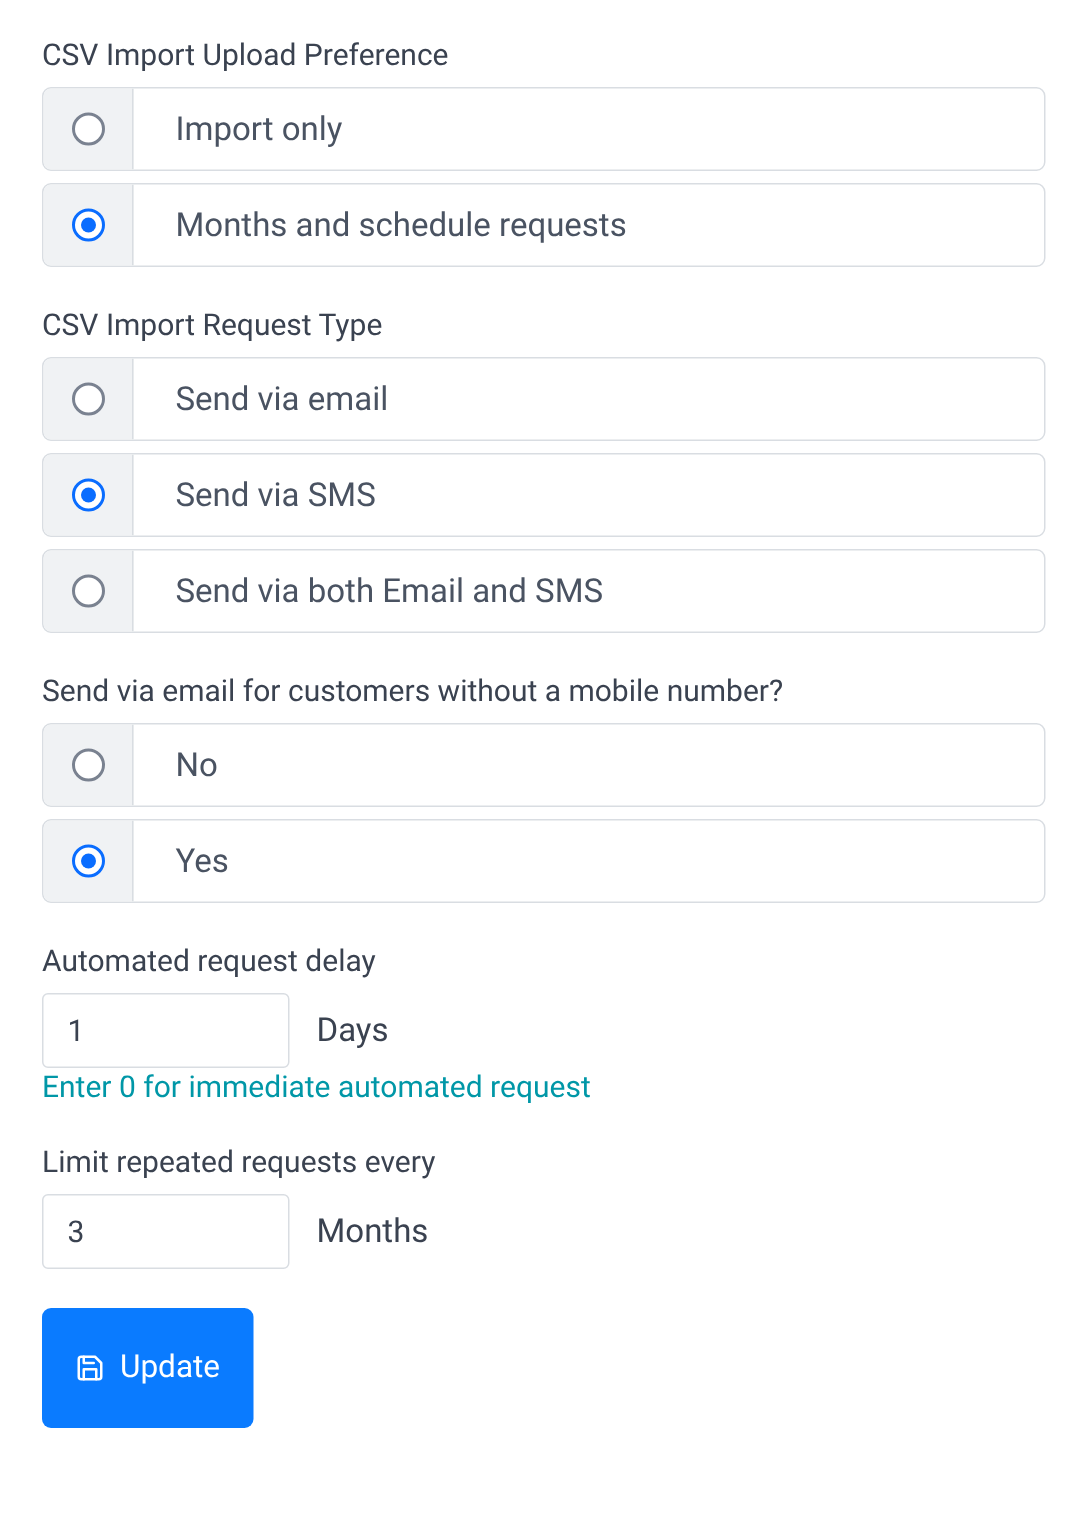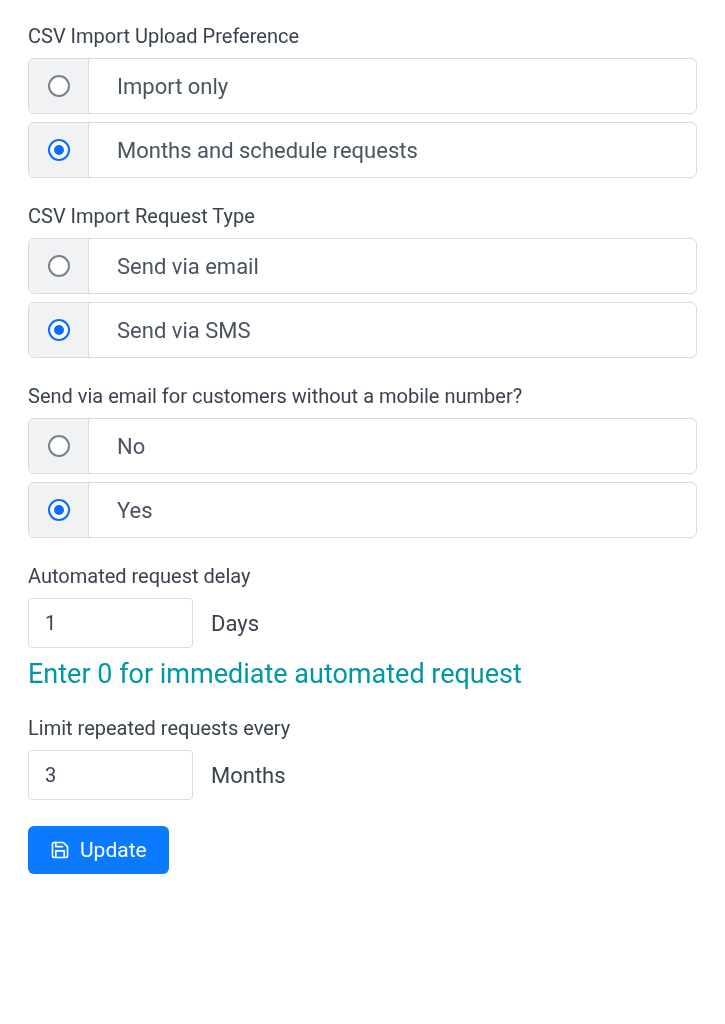--- a/index.html
+++ b/index.html
@@ -87,29 +87,28 @@
       font-size: 20px;
       color: #3a4250;
       font-family: inherit;
     }
     .suffix-label {
       font-size: 22px;
       color: #3a4250;
     }
     .helper-text {
       color: #0097a7;
-      font-size: 27px;
-      margin-top: 10px;
+      font-size: 20px;
     }
     .update-button {
       background: #0a7bff;
       color: #ffffff;
       border: none;
       border-radius: 6px;
-      padding: 12px 22px;
+      padding: 28px 22px;
       font-size: 21px;
       display: inline-flex;
       align-items: center;
       gap: 10px;
       cursor: pointer;
       font-family: inherit;
     }
     .update-button svg {
       width: 20px;
       height: 20px;
@@ -151,20 +150,26 @@
       </div>
       <div class="radio-label-cell">Send via email</div>
     </div>
     <div class="radio-row">
       <div class="radio-cell">
         <div class="radio-circle selected">
             <div class="radio-dot"></div>
           </div>
       </div>
       <div class="radio-label-cell">Send via SMS</div>
+    </div>
+    <div class="radio-row">
+      <div class="radio-cell">
+        <div class="radio-circle"></div>
+      </div>
+      <div class="radio-label-cell">Send via both Email and SMS</div>
     </div>
   </div>
 </div>
 
 
 <div class="section">
   <div class="section-label">Send via email for customers without a mobile number?</div>
   <div class="radio-group">
     <div class="radio-row">
       <div class="radio-cell">

